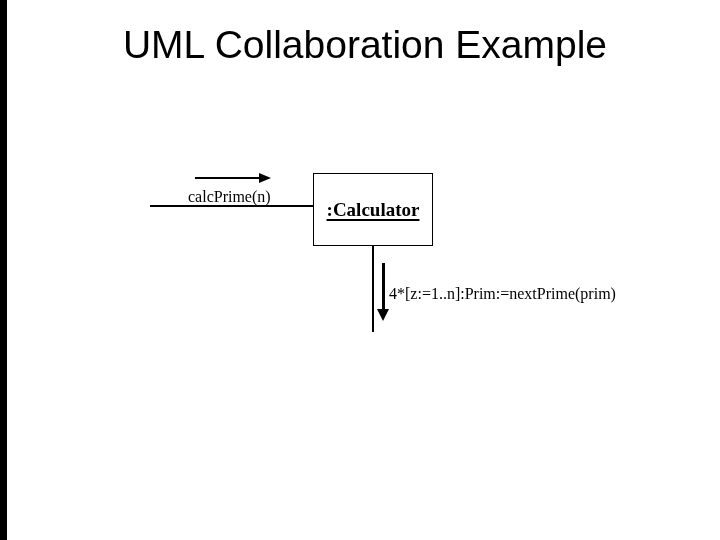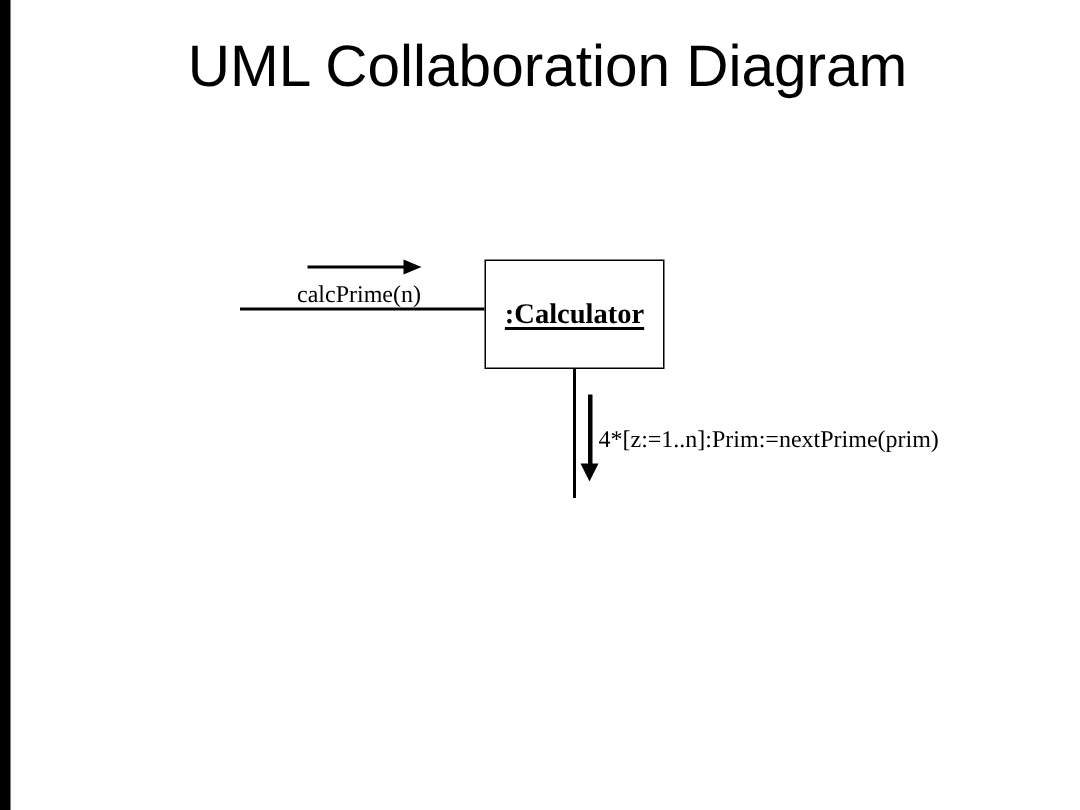--- a/index.html
+++ b/index.html
@@ -23,21 +23,21 @@
     left: 20px; right: 10px; top: 21px;
     margin: 0;
     text-align: center;
     font-family: "Liberation Sans", sans-serif;
     font-weight: 400;
     font-size: 39px;
     line-height: 47px;
     color: #000000;
     white-space: nowrap;
   }
-  .diagram { position: absolute; left: 10px; top: 0; width: 573px; height: 540px; text-decoration: underline; }
+  .diagram { position: absolute; left: 0; top: 0; width: 573px; height: 540px; text-decoration: underline; }
 
   
   .h-arrow-line {
     position: absolute;
     left: 195px; top: 177px;
     width: 65px; height: 2px;
     background: #000000;
   }
   .h-arrow-head {
     position: absolute;
@@ -115,21 +115,21 @@
     color: #000000;
     white-space: nowrap;
   }
 </style>
 </head>
 <body>
 
 <div class="slide">
   <div class="edge-bar"></div>
 
-  <h1 class="title"><span>UML Collaboration Diagram</span><br></h1>
+  <h1 class="title"><span>UML Collaboration Example</span><br></h1>
 
   <div class="diagram">
 
     <div class="h-arrow-line"></div>
     <div class="h-arrow-head"></div>
     <div class="call-label">calcPrime(n)</div>
 
     <div class="link-h"></div>
 
     <div class="obj-box calc">

